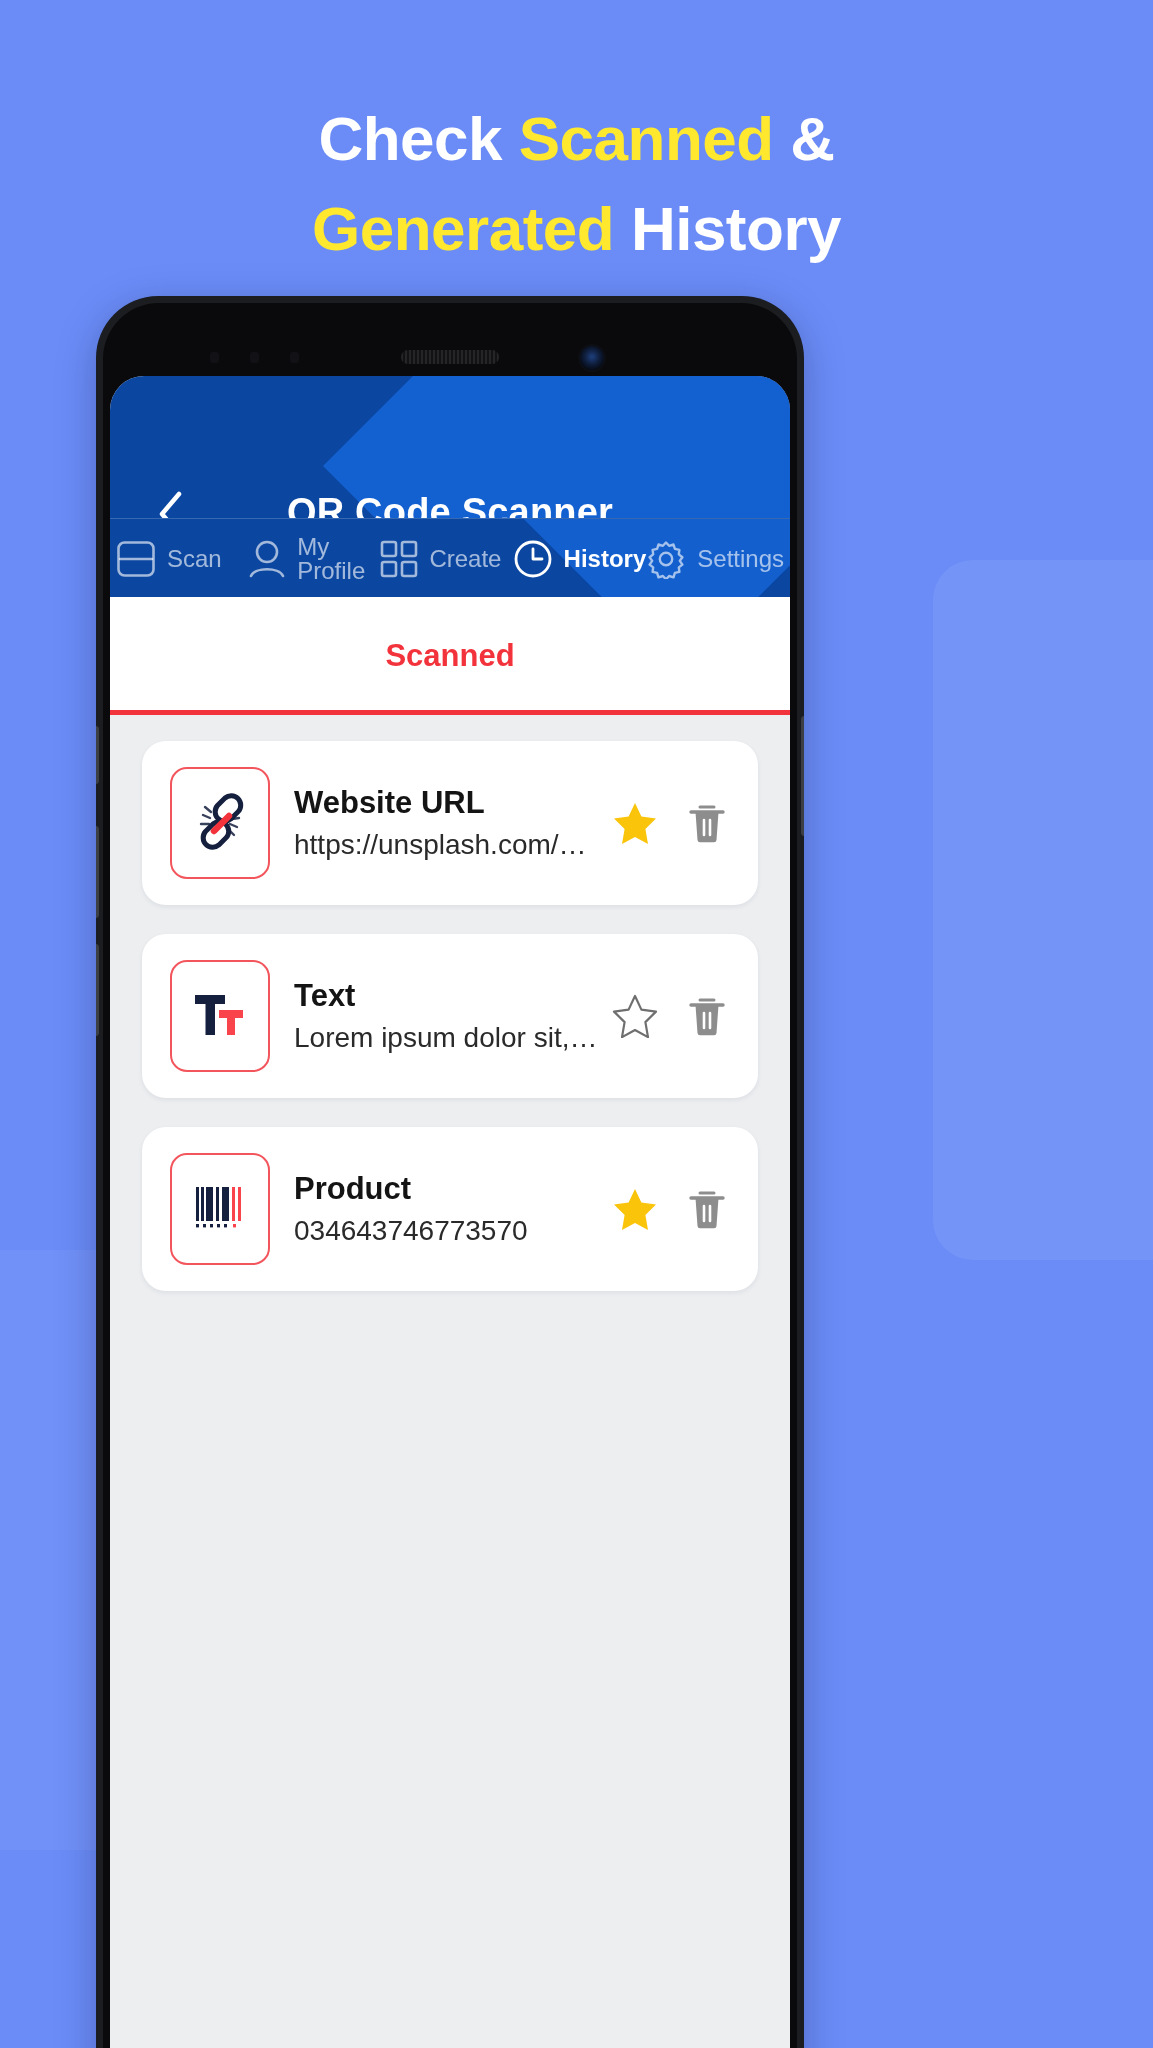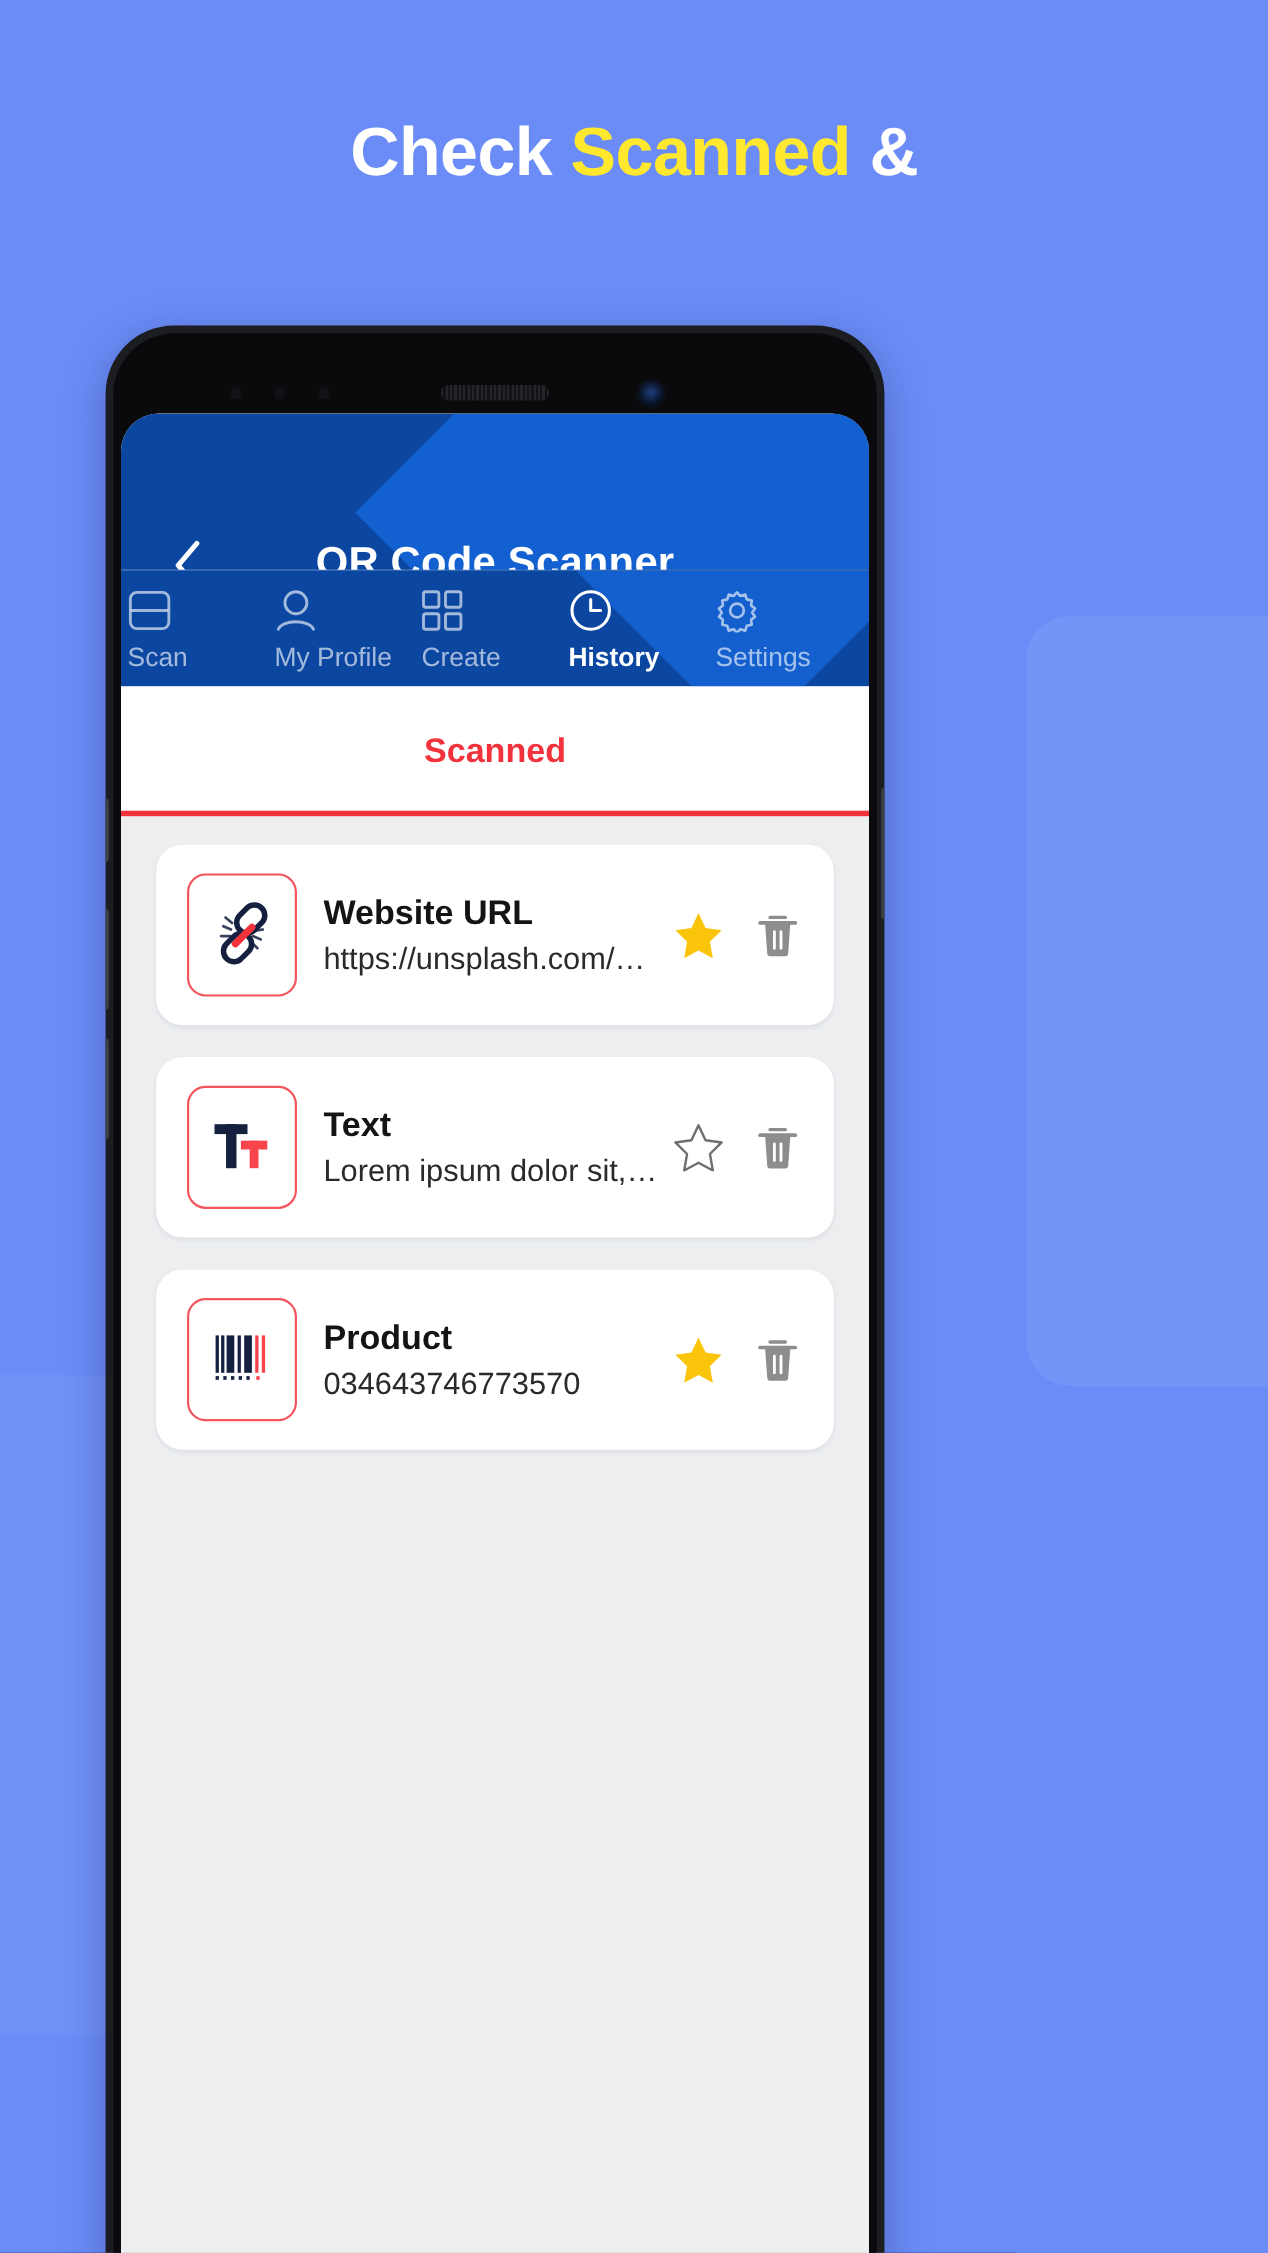--- a/index.html
+++ b/index.html
@@ -115,21 +115,21 @@
     border-top:1px solid rgba(255,255,255,.18);
     overflow:hidden;
   }
   .navbar::before{
     content:"";position:absolute;right:-50px;top:-230px;
     width:320px;height:320px;background:#1565d8;
     transform:rotate(45deg);opacity:.8;
   }
   .nav-item{
     position:relative;z-index:2;
-    flex:1;display:flex;flex-direction:column;align-items:flex-start;gap:11px;
+    flex:1;display:flex;flex-direction:row;align-items:center;gap:11px;
     cursor:pointer;
     color:rgba(255,255,255,.62);
   }
   .nav-item.active{color:#ffffff;}
   .nav-icon{height:40px;display:flex;align-items:center;justify-content:center;}
   .nav-label{font-size:24px;font-weight:400;line-height:1;}
   .nav-item.active .nav-label{font-weight:700;}
 
   
   .tabs{
@@ -182,20 +182,23 @@
 </style>
 </head>
 <body>
 
 <div class="bg-deco deco-1"></div>
 <div class="bg-deco deco-2"></div>
 
 <div class="headline">
   <div>
     <span>Check </span><span class="hl">Scanned</span><span> &amp;</span>
+  </div>
+  <div>
+    <span class="hl">Generated</span><span> History</span>
   </div>
 </div>
 
 <div class="phone">
   <div class="phone-inner-bezel"></div>
   <div class="btn-side btn-left-1"></div>
   <div class="btn-side btn-left-2"></div>
   <div class="btn-side btn-left-3"></div>
   <div class="btn-side btn-right-1"></div>
 

